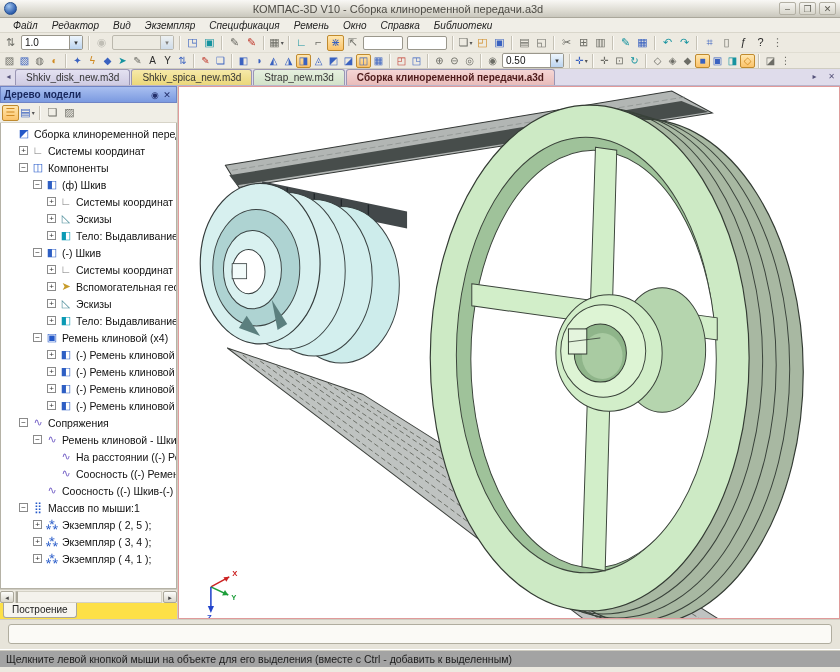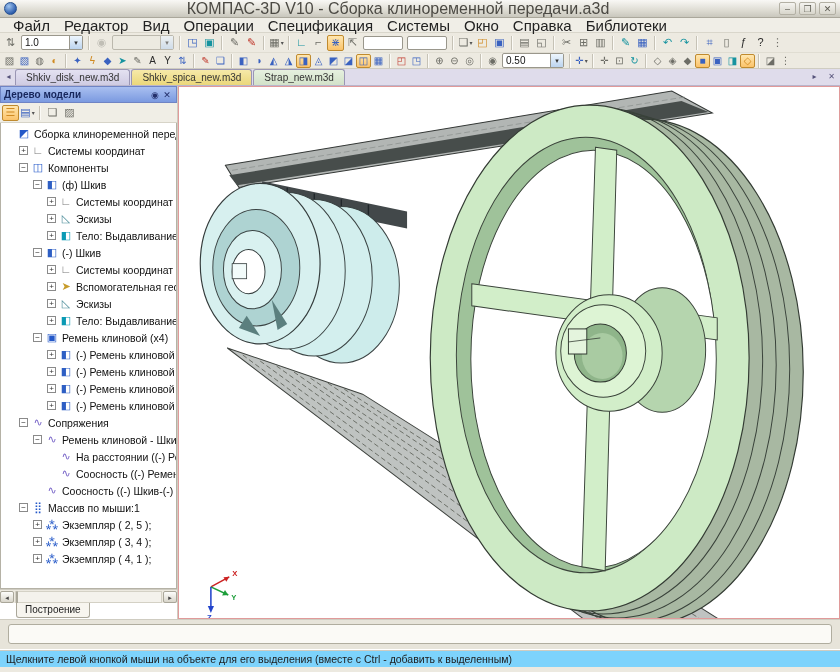--- a/index.html
+++ b/index.html
@@ -6,30 +6,30 @@
   html,body { width:840px; height:672px; overflow:hidden;
     font-family:"Liberation Sans", sans-serif; background:#ece9e0; }
 
   
   .titlebar { height:18px; display:flex; align-items:center;
     background:linear-gradient(#f9f8f5,#dedcd3 60%,#c9c7bd);
     border-bottom:1px solid #aaa79b; padding:0 4px; }
   .appicon { width:13px; height:13px; border-radius:50%;
     background:radial-gradient(circle at 35% 30%,#9fc4ef,#2f5fae 70%,#1c3f7e);
     border:1px solid #27508f; flex:0 0 auto; }
-  .title { flex:1; text-align:center; font-size:16px; color:#4c4a44; }
+  .title { flex:1; text-align:center; font-size:11px; color:#4c4a44; }
   .wbtns { display:flex; gap:3px; }
   .wbtn { width:17px; height:13px; font-size:9px; line-height:12px; text-align:center;
     color:#5a584f; background:linear-gradient(#f4f3ef,#d8d6cc);
     border:1px solid #b3b0a4; border-radius:2px; }
 
   
   .menubar { height:15px; background:#f0eee7; border-bottom:1px solid #d9d6cb;
     display:flex; align-items:center; padding-left:6px; }
-  .menu-item { font-size:15px; color:#222; padding:0 7px; cursor:default; }
+  .menu-item { font-size:10px; color:#222; padding:0 7px; cursor:default;font-style:italic; }
 
   
   .toolbar { display:flex; align-items:center; background:#edeae1; padding:1px 2px; }
   .tb1 { height:20px; border-bottom:1px solid #e0ddd2; }
   .tb2 { height:16px; border-bottom:1px solid #cfccc1; }
   .tbtn { width:17px; height:16px; display:inline-flex; align-items:center; justify-content:center;
     border:1px solid transparent; border-radius:2px; flex:0 0 auto; cursor:default; }
   .tb2 .tbtn { width:15px; height:14px; }
   .tbtn .g { font-size:11px; line-height:1; }
   .tb2 .tbtn .g { font-size:10px; }
@@ -86,54 +86,54 @@
   .ti-instance{color:#2458c8}
   .tlabel { font-size:10.5px; color:#111; }
 
   .treescroll { height:14px; display:flex; align-items:center; background:#ece9e0;
     border-top:1px solid #cfccc1; }
   .sarr { width:14px; height:12px; background:linear-gradient(#fdfdfb,#d8d5ca);
     border:1px solid #a9a699; border-radius:2px; font-size:7px; line-height:11px; text-align:center; color:#444; }
   .strack { flex:1; height:12px; background:#f4f2ec; border:1px solid #d4d1c5; margin:0 1px; }
   .sthumb { width:46px; height:10px; background:linear-gradient(#fdfdfb,#cfccc0);
     border:1px solid #a9a699; border-radius:2px; margin-top:0px; }
-  .treetab { height:16px; background:#ffffff; display:flex; align-items:flex-start; padding-left:16px; }
+  .treetab { height:16px; background:#fde047; display:flex; align-items:flex-start; padding-left:3px; }
   .btab { font-size:10px; padding:1px 8px 2px; background:#f7f5ef; border:1px solid #aaa79a;
     border-top:none; border-radius:0 0 3px 3px; color:#222; }
 
   .viewport { flex:1; background:#fff; border:1px solid #e09a9a; position:relative; }
   .viewport svg { display:block; width:100%; height:100%; }
 
   
   .propbar { height:30px; background:#e7e4da; border-top:1px solid #cfccc1; padding:4px 8px; }
   .propmsg { height:20px; background:#fbfaf6; border:1px solid #b0ad9f; border-radius:3px; }
-  .statusbar { height:18px; background:#7dd3fc; border-top:1px solid #fff;
+  .statusbar { height:18px; background:#a3a3a3; border-top:1px solid #fff;
     box-shadow:inset 0 1px 0 #cfccc1; display:flex; align-items:center; padding:0 6px; }
   .statusbar .msg { font-size:10.5px; color:#1c1c1c; white-space:nowrap; overflow:hidden; }
 </style>
 </head>
 <body>
 
 <div class="titlebar">
   <div class="appicon"></div>
   <div class="title">КОМПАС-3D V10 - Сборка клиноременной передачи.a3d</div>
   <div class="wbtns">
     <div class="wbtn">–</div>
     <div class="wbtn">❐</div>
     <div class="wbtn">✕</div>
   </div>
 </div>
 
 <div class="menubar" id="menubar">
     <span class="menu-item">Файл</span>
     <span class="menu-item">Редактор</span>
     <span class="menu-item">Вид</span>
-    <span class="menu-item">Операции</span>
+    <span class="menu-item">Экземпляр</span>
     <span class="menu-item">Спецификация</span>
-    <span class="menu-item">Системы</span>
+    <span class="menu-item">Ремень</span>
     <span class="menu-item">Окно</span>
     <span class="menu-item">Справка</span>
     <span class="menu-item">Библиотеки</span>
   </div>
 
 <div class="toolbar tb1" id="toolbar1">
     <span class="tbtn">
       <span class="g gray">⇅</span>
     </span>
     <span class="combo">
@@ -387,20 +387,21 @@
       <span class="g gray">⋮</span>
     </span>
   </div>
 
 <div class="tabbar">
   <div class="tscroll">◂</div>
   <span id="dtabs" style="display:flex;align-items:flex-end;">
       <span class="dtab" style="background: linear-gradient(rgba(255, 255, 255, 0.333), rgba(0, 0, 0, 0.03)), rgb(214, 210, 234); text-align: center;">Shkiv_disk_new.m3d</span>
       <span class="dtab" style="background: linear-gradient(rgba(255, 255, 255, 0.333), rgba(0, 0, 0, 0.03)), rgb(242, 222, 126);">Shkiv_spica_new.m3d</span>
       <span class="dtab" style="background: linear-gradient(rgba(255, 255, 255, 0.333), rgba(0, 0, 0, 0.03)), rgb(217, 233, 207);">Strap_new.m3d</span>
+      <span class="dtab active" style="background: linear-gradient(rgba(255, 255, 255, 0.333), rgba(0, 0, 0, 0.03)), rgb(240, 194, 192);">Сборка клиноременной передачи.a3d</span>
     </span>
   <div class="tab-right">
     <div class="tscroll">▸</div>
     <div class="tscroll">✕</div>
   </div>
 </div>
 
 <div class="main">
   <div class="treepanel">
     <div class="treehead">

